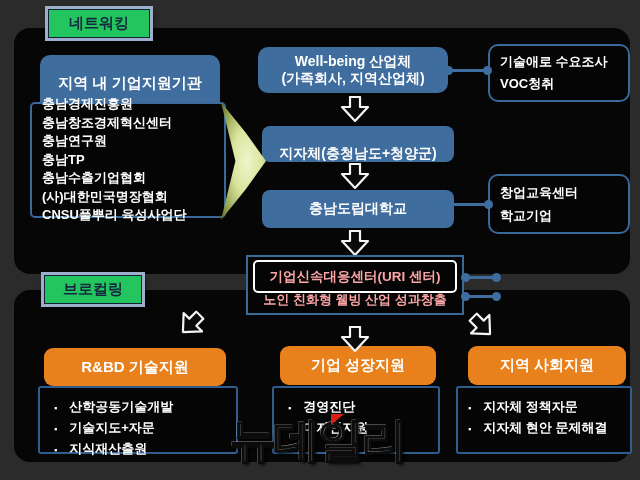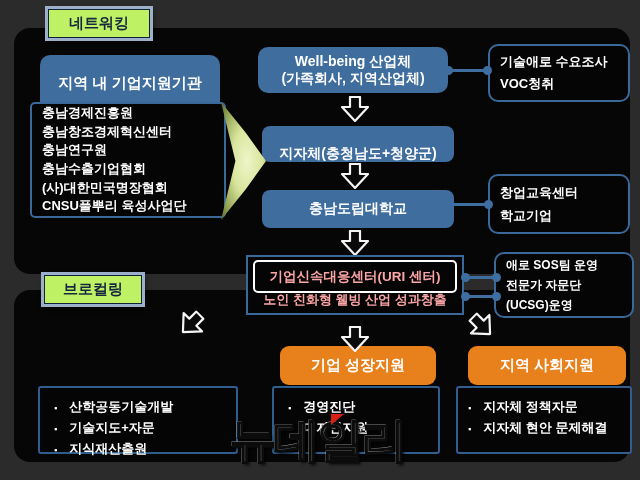--- a/index.html
+++ b/index.html
@@ -1,19 +1,19 @@
 <!DOCTYPE html>
 <html><head>
 <meta charset="utf-8">
 <style>
   html,body{margin:0;padding:0;background:#1b1b1b;}
   .stage{position:relative;width:640px;height:480px;background:#2b2b2b;
          font-family:"Liberation Sans","DejaVu Sans",sans-serif;overflow:hidden;}
   .panel{position:absolute;background:#060606;border-radius:16px;}
-  .tag{position:absolute;background:#bef264;color:#16283f;font-weight:bold;font-size:15px;
+  .tag{position:absolute;background:#22c55e;color:#16283f;font-weight:bold;font-size:15px;
        display:flex;align-items:center;justify-content:center;
        border:1px solid #12213a;box-shadow:0 0 0 3px #9db0cb,2px 3px 6px rgba(0,0,0,.8);z-index:6;}
   .bluebox{position:absolute;background:#3e6d9e;border-radius:10px;color:#fff;font-weight:bold;
        display:flex;flex-direction:column;align-items:center;justify-content:center;
        text-align:center;line-height:1.25;z-index:3;}
   .outlinebox{position:absolute;background:#050505;border:2px solid #3a6898;border-radius:10px;
        color:#fff;font-weight:bold;display:flex;flex-direction:column;justify-content:center;
        padding:14px 10px;box-sizing:border-box;z-index:3;}
   .orangebox{position:absolute;background:#e8811c;border-radius:9px;color:#fff;font-weight:bold;
        font-size:15px;display:flex;align-items:center;justify-content:center;z-index:4;}
@@ -57,20 +57,21 @@
     </div>
 
   <div class="bluebox" style="left:40px;top:55px;width:180px;height:57px;font-size:15px;">
       <span>지역 내 기업지원기관</span>
     </div>
 
   <div class="outlinebox" style="left:30px;top:102px;width:196px;height:116px;border-radius:5px;">
     <div class="orgline">충남경제진흥원</div>
     <div class="orgline">충남창조경제혁신센터</div>
     <div class="orgline">충남연구원</div>
+    <div class="orgline">충남TP</div>
     <div class="orgline">충남수출기업협회</div>
     <div class="orgline">(사)대한민국명장협회</div>
     <div class="orgline">CNSU풀뿌리 육성사업단</div>
   </div>
 
   <div class="greenarrow"></div>
 
   <div class="bluebox" style="left:258px;top:47px;width:190px;height:46px;font-size:14px;">
     <span>Well-being 산업체</span>
     <span>(가족회사, 지역산업체)</span>
@@ -112,24 +113,20 @@
   <div class="outlinebox" style="left:488px;top:44px;width:142px;height:58px;font-size:13px;line-height:22px;">
     <span>기술애로 수요조사</span>
     <span>VOC청취</span>
   </div>
 
   <div class="outlinebox" style="left:488px;top:174px;width:142px;height:60px;font-size:13px;line-height:23px;">
     <span>창업교육센터</span>
     <span>학교기업</span>
   </div>
 
-  <div class="outlinebox" style="left:494px;top:252px;width:140px;height:66px;font-size:12px;line-height:20px;z-index:5;">
-    <span>애로 SOS팀 운영</span>
-    <span>전문가 자문단(UCSG)운영</span>
-  </div>
 
   <div class="hline" style="left:447px;top:69px;width:44px;"></div>
   <div class="dot" style="left:444px;top:66px;"></div>
   <div class="dot" style="left:483px;top:66px;"></div>
 
   <div class="hline" style="left:448px;top:203px;width:44px;"></div>
   <div class="dot" style="left:445px;top:200px;"></div>
   <div class="dot" style="left:484px;top:200px;"></div>
 
   <div class="hline" style="left:464px;top:276px;width:34px;"></div>
@@ -149,20 +146,23 @@
     <svg width="30" height="26" viewBox="0 0 30 26">
         <path d="M10 1 H20 V11 H28 L15 25 L2 11 H10 Z" fill="#0a0a0a" stroke="#f5f5f5" stroke-width="2.2" stroke-linejoin="round"></path>
       </svg>
   </div>
   <div class="arrow" style="left:468px;top:312px;transform:rotate(-45deg);">
     <svg width="30" height="26" viewBox="0 0 30 26">
         <path d="M10 1 H20 V11 H28 L15 25 L2 11 H10 Z" fill="#0a0a0a" stroke="#f5f5f5" stroke-width="2.2" stroke-linejoin="round"></path>
       </svg>
   </div>
 
+  <div class="orangebox" style="left:44px;top:348px;width:182px;height:38px;">
+      <span>R&amp;BD 기술지원</span>
+    </div>
   <div class="listbox" style="left:38px;top:386px;width:200px;height:68px;">
     <div class="li">
         <span class="bullet">▪</span>
         <span>산학공동기술개발</span>
       </div>
     <div class="li">
         <span class="bullet">▪</span>
         <span>기술지도+자문</span>
       </div>
     <div class="li">

